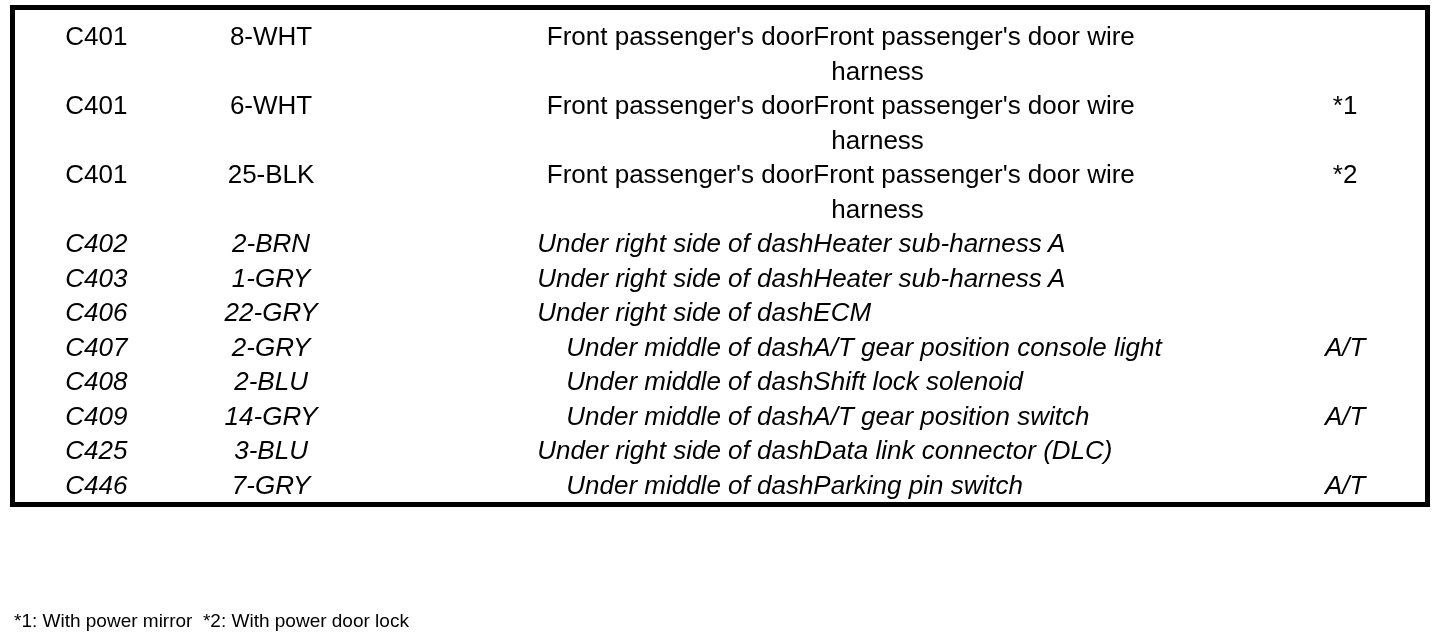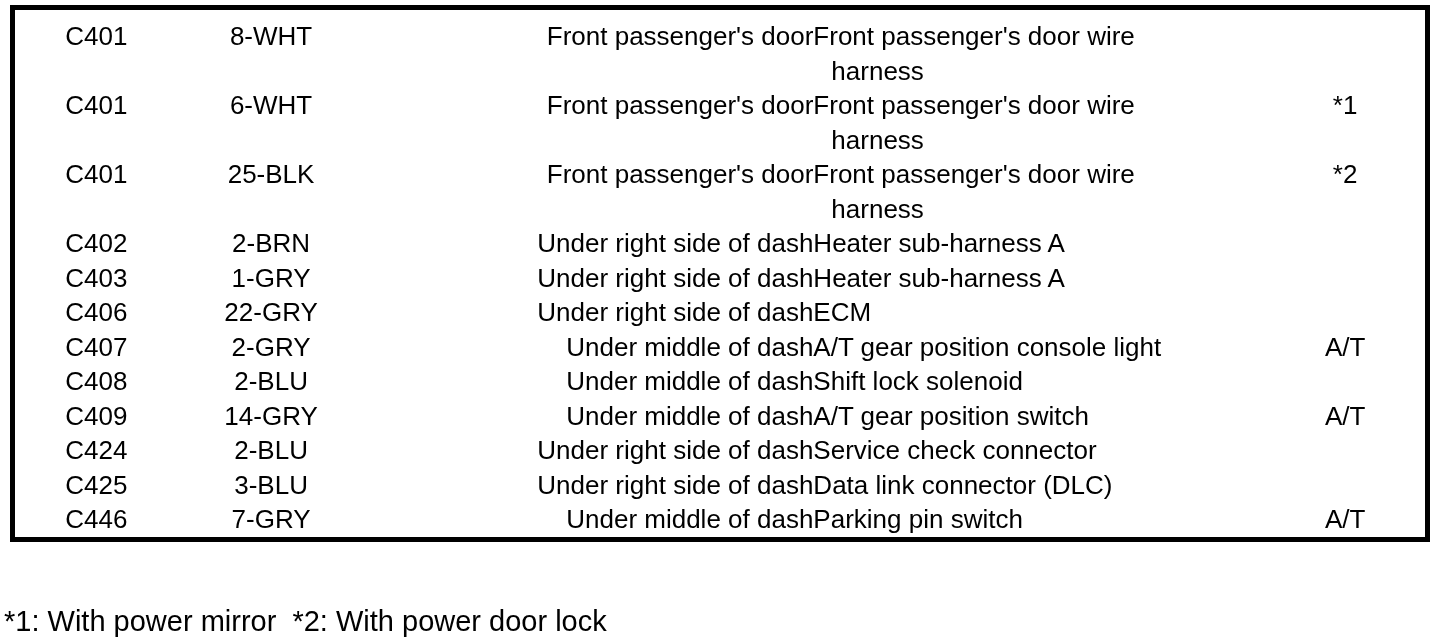--- a/index.html
+++ b/index.html
@@ -46,37 +46,37 @@
 
   
   .c-code   { width: 162px; text-align: center; border-right: 5px solid #000; }
   .c-cavity { width: 186px; text-align: center; border-right: 5px solid #000; }
   .c-loc    { width: 447px; text-align: right;   border-right: 5px solid #000; padding-left: 13px; }
   .c-conn   { width: 450px; text-align: left;   border-right: 5px solid #000; padding-left: 15px; }
   .c-note   { width: 159px; text-align: center; }
 
   
   tr.tall td { height: 69px; }
-  tr.short td { height: 34.5px; }
+  tr.short td { height: 34.5px; font-style: italic; }
 
   
   tr.first td { padding-top: 9px; }
 
   .wrap-ind {
     display: block;
     padding-left: 18px;
   }
   .nowrap { white-space: nowrap; }
 
   
   .footnote {
     position: absolute;
-    left: 4px;
+    left: 14px;
     top: 606px;
-    font-size: 29px;
+    font-size: 19px;
     line-height: 30px;
     font-weight: 400;
     white-space: pre;
   }
 </style>
 </head>
 <body>
 
 <div id="page">
 
@@ -146,27 +146,20 @@
           <td class="c-note"></td>
         </tr>
         <tr class="short">
           <td class="c-code">C409</td>
           <td class="c-cavity">14-GRY</td>
           <td class="c-loc">Under middle of dash</td>
           <td class="c-conn"><span class="nowrap">A/T gear position switch</span></td>
           <td class="c-note">A/T</td>
         </tr>
         <tr class="short">
-          <td class="c-code">C424</td>
-          <td class="c-cavity">2-BLU</td>
-          <td class="c-loc">Under right side of dash</td>
-          <td class="c-conn"><span class="nowrap">Service check connector</span></td>
-          <td class="c-note"></td>
-        </tr>
-        <tr class="short">
           <td class="c-code">C425</td>
           <td class="c-cavity">3-BLU</td>
           <td class="c-loc">Under right side of dash</td>
           <td class="c-conn"><span class="nowrap">Data link connector (DLC)</span></td>
           <td class="c-note"></td>
         </tr>
         <tr class="short">
           <td class="c-code">C446</td>
           <td class="c-cavity">7-GRY</td>
           <td class="c-loc">Under middle of dash</td>

